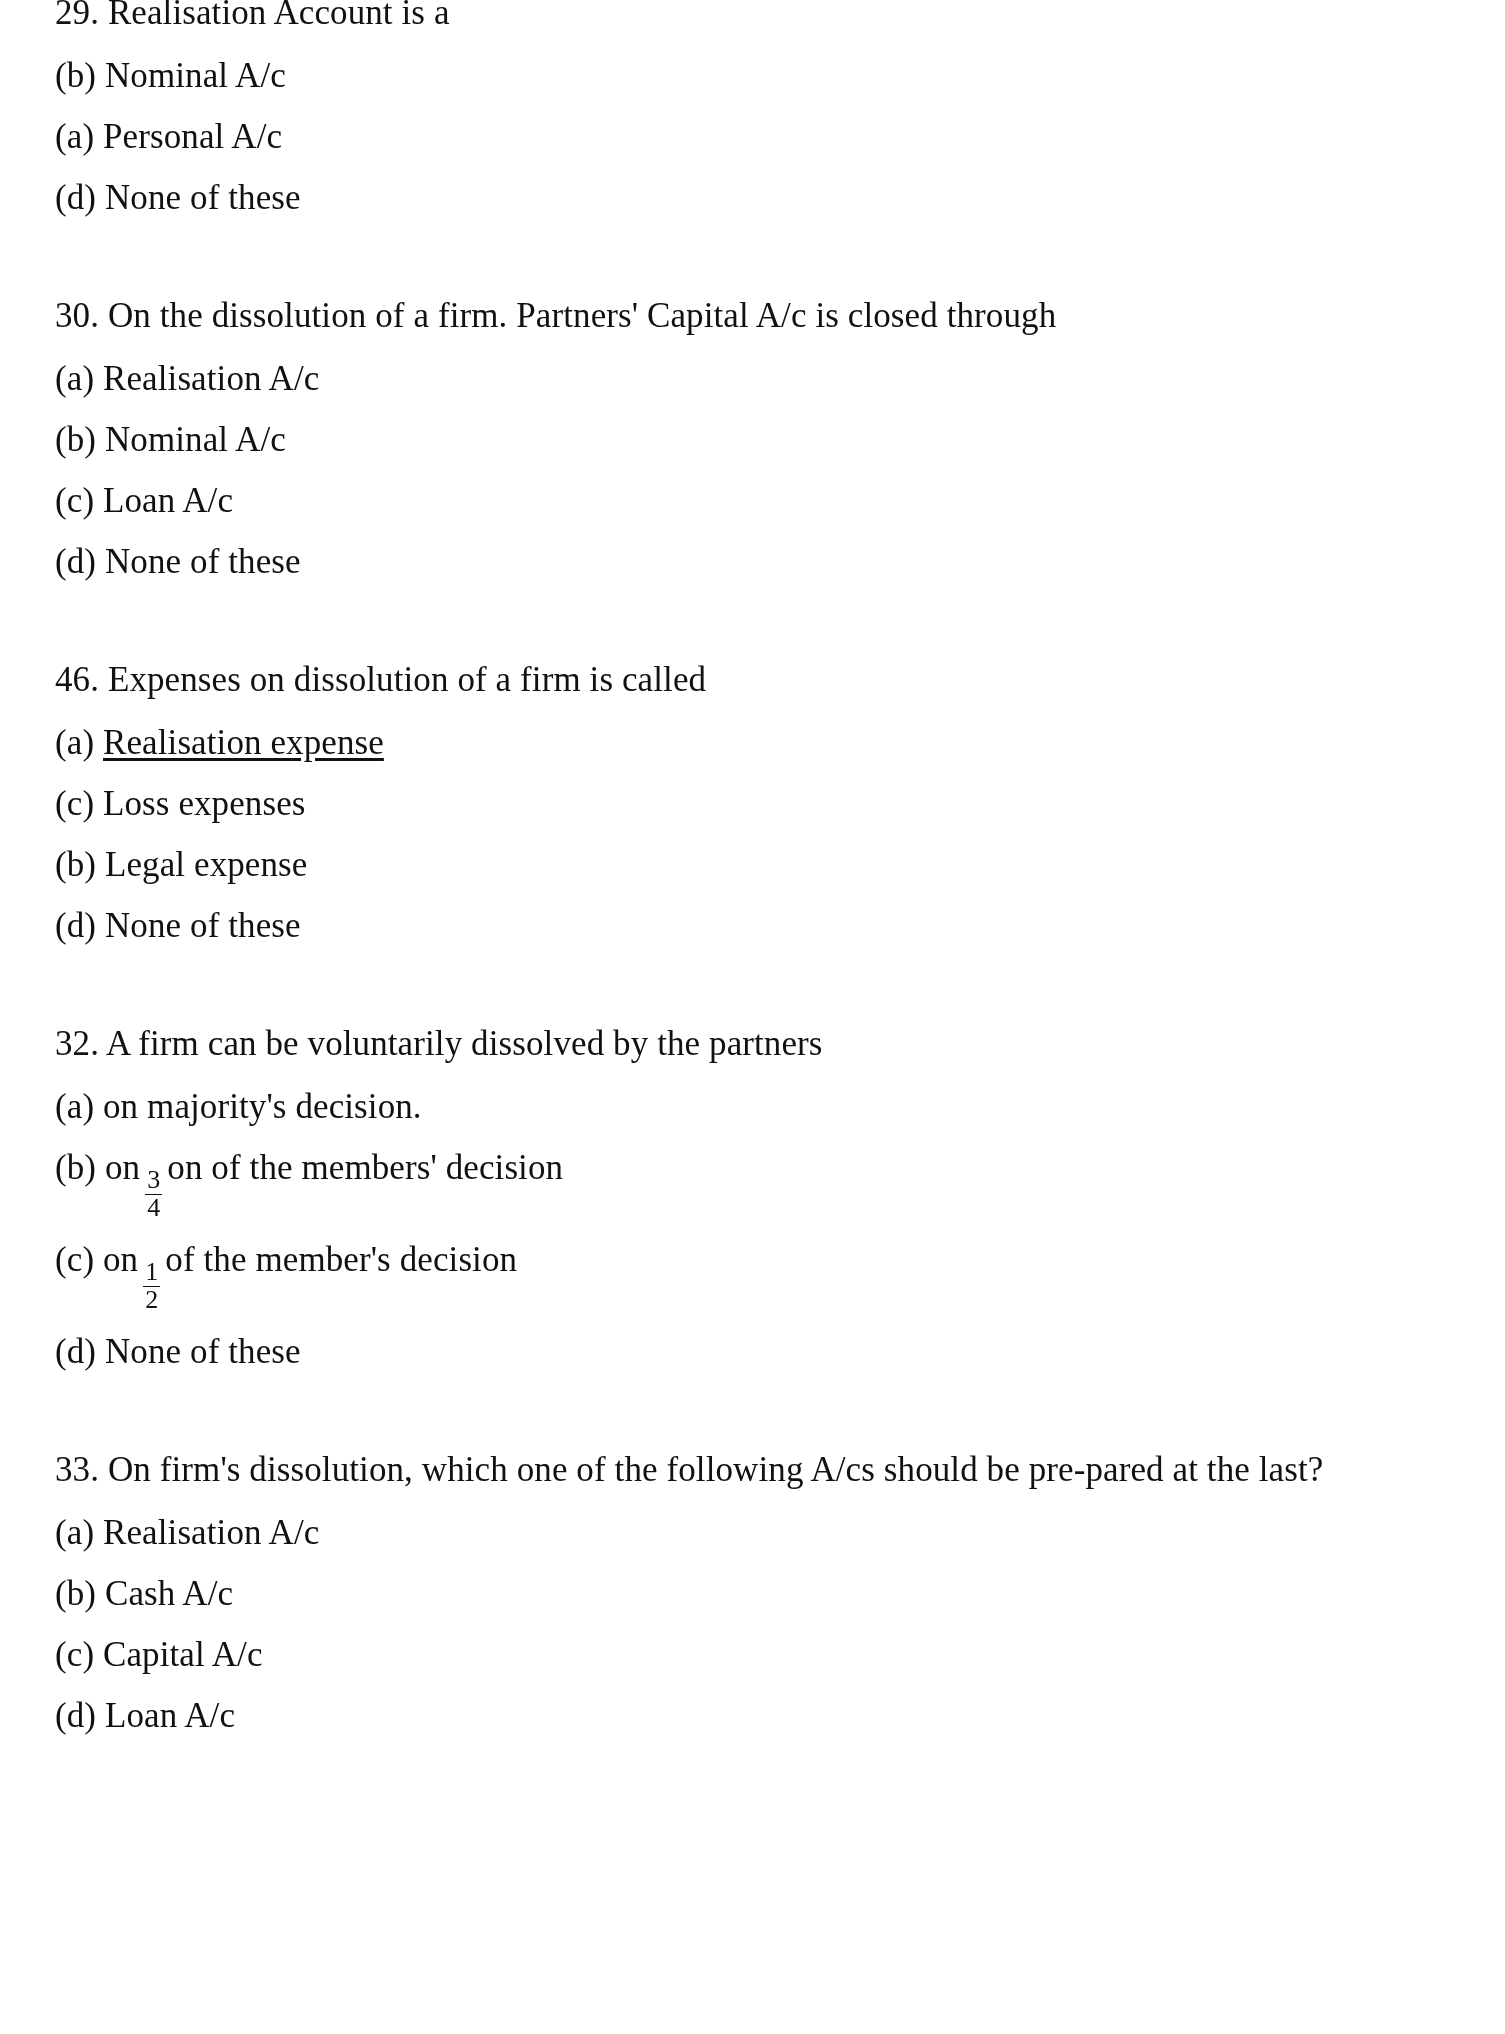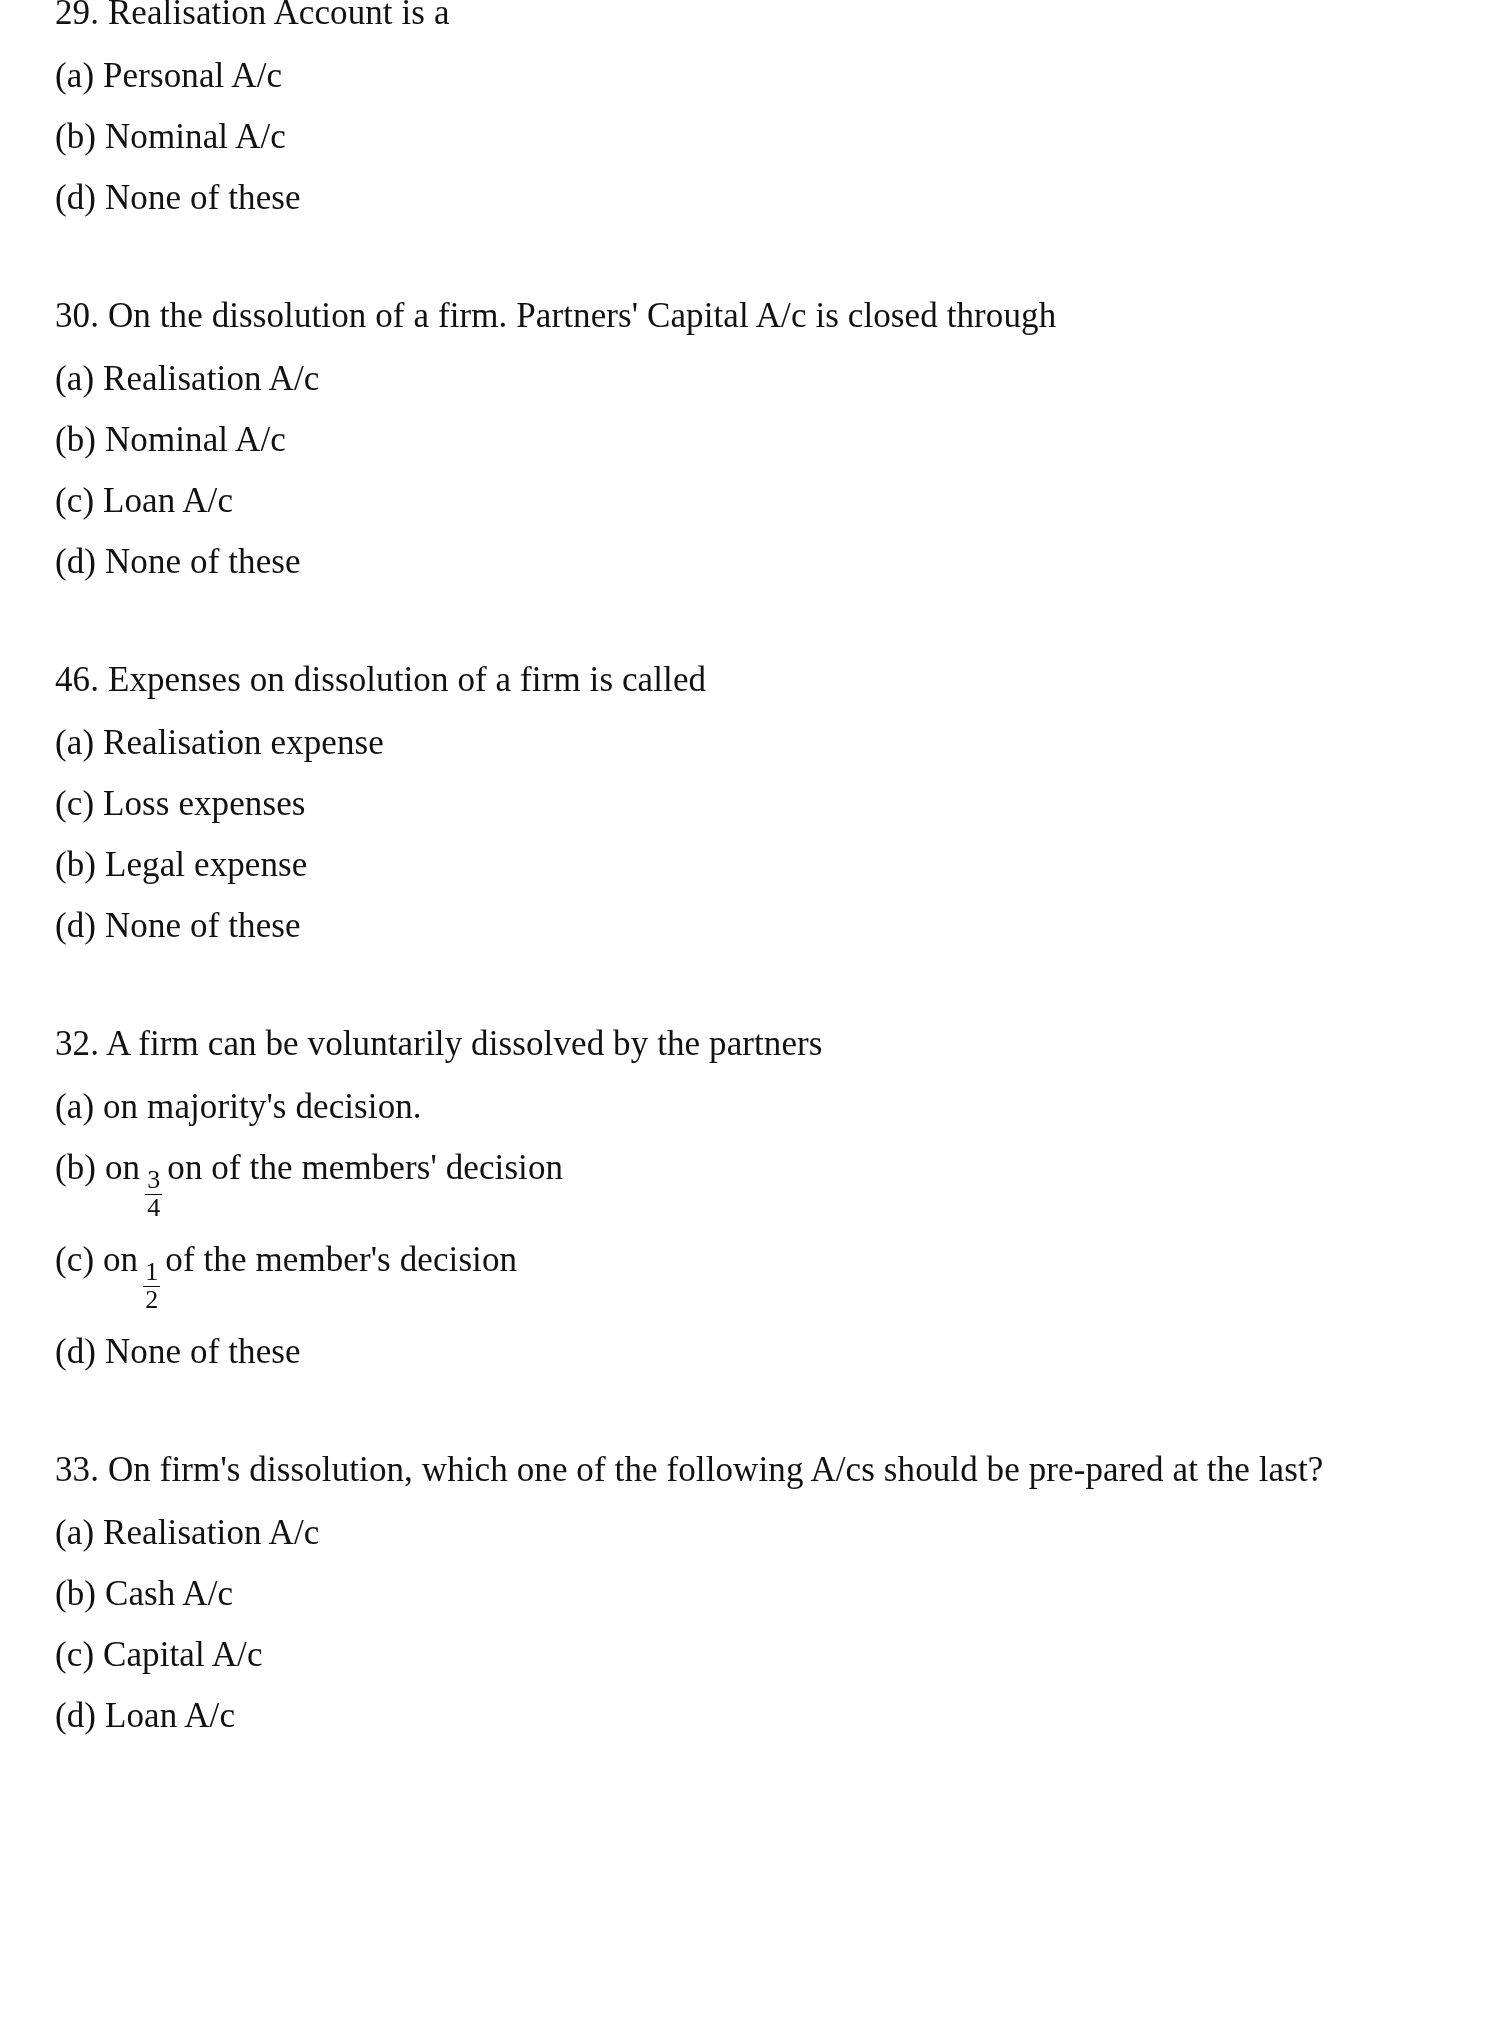--- a/index.html
+++ b/index.html
@@ -34,20 +34,21 @@
     font-size: 35px;
     line-height: 1.46;
     margin: 0 0 10px 0;
     display: block;
     letter-spacing: 0.1px;
   }
   .opt .tag {
     white-space: nowrap;
   }
   .opt.answer .otext {
+    text-decoration: underline;
     text-underline-offset: 4px;
   }
   
   .clip-first {
     margin-top: -12px;
   }
   .frac {
     display: inline-flex;
     flex-direction: column;
     align-items: center;
@@ -71,26 +72,26 @@
   .gap-big { height: 28px; }
 </style>
 </head>
 <body>
 
 <div class="page">
 
   <div class="qblock">
     <div class="qtext clip-first">29. Realisation Account is a</div>
     <div class="opt">
+      <span class="tag">(b)</span>
+      <span class="otext">Nominal A/c</span>
+    </div>
+    <div class="opt">
       <span class="tag">(a)</span>
       <span class="otext">Personal A/c</span>
-    </div>
-    <div class="opt">
-      <span class="tag">(b)</span>
-      <span class="otext">Nominal A/c</span>
     </div>
     <div class="opt">
       <span class="tag">(d)</span>
       <span class="otext">None of these</span>
     </div>
   </div>
 
   <div class="gap-big"></div>
 
   <div class="qblock">

